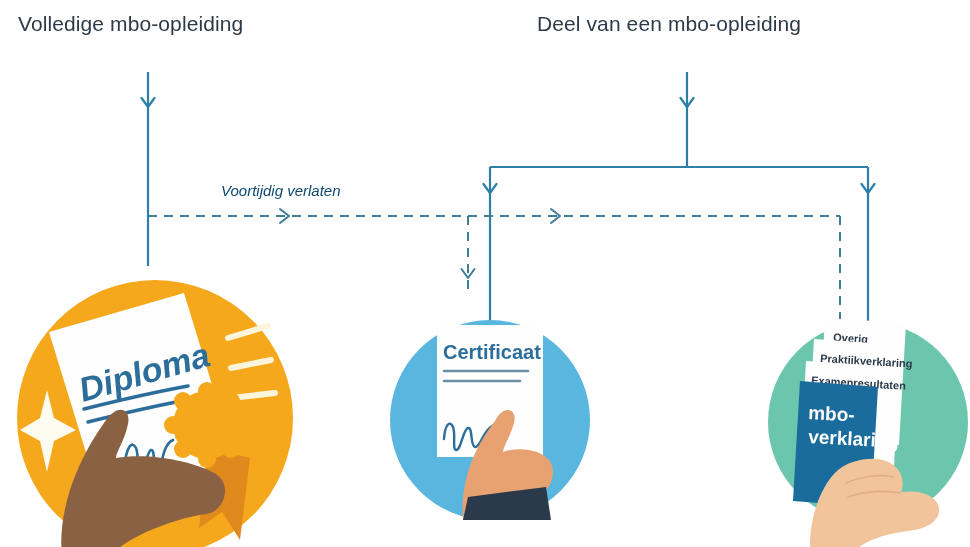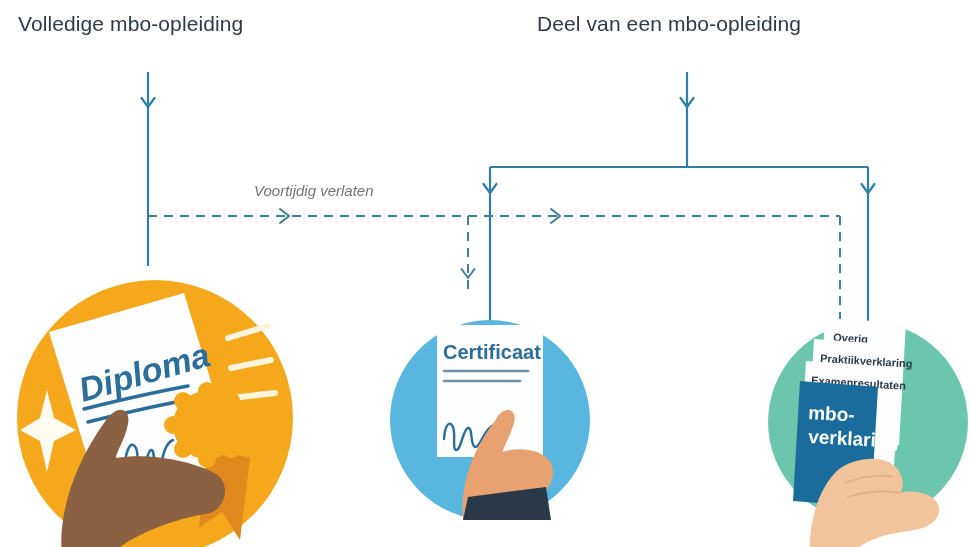--- a/index.html
+++ b/index.html
@@ -33,23 +33,22 @@
     white-space: nowrap;
     letter-spacing: 0.1px;
   }
   #title-left  { left: 18px;  top: 12px; }
   #title-right { left: 537px; top: 12px; }
   .edge-label {
     position: absolute;
     font-family: "Liberation Sans", sans-serif;
     font-style: italic;
     font-size: 15px;
-    color: #737373;
+    color: #0c4a6e;
     white-space: nowrap;
-    margin-left: 33px;
   }
   #label-voortijdig { left: 221px; top: 182px; }
 </style>
 </head>
 <body>
 
 <div id="stage">
 
   <div class="heading" id="title-left">Volledige mbo-opleiding</div>
 

